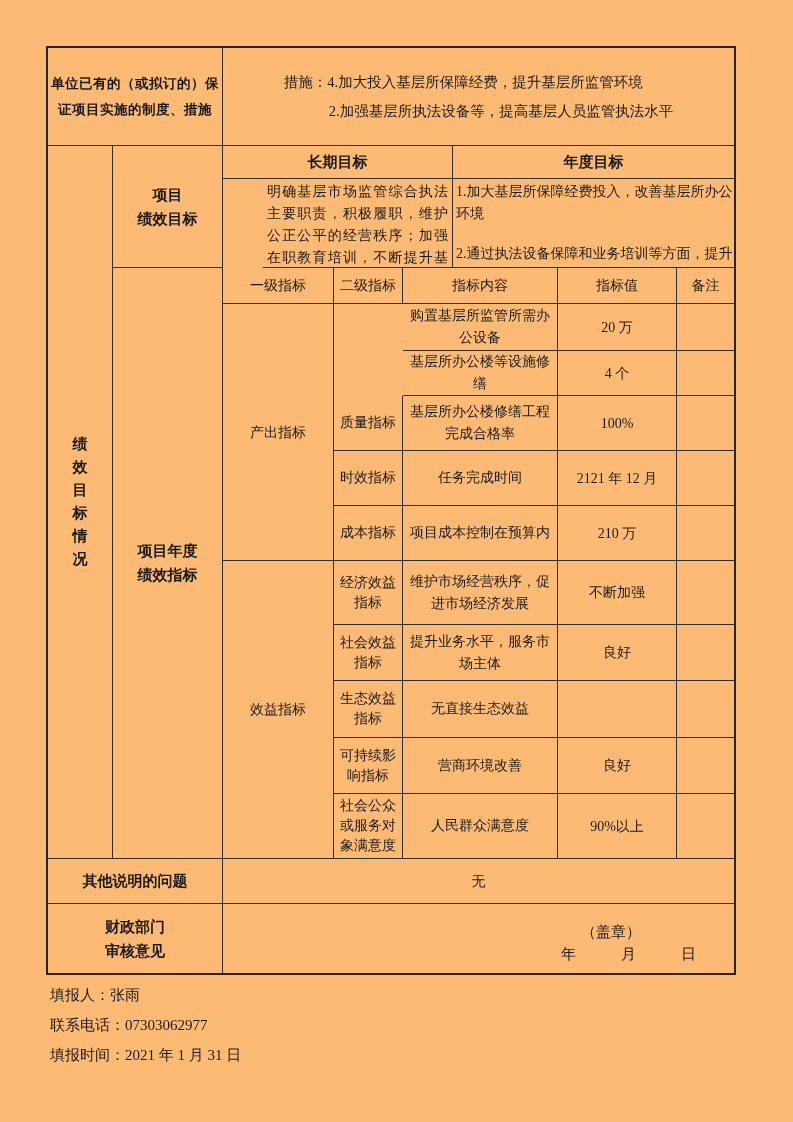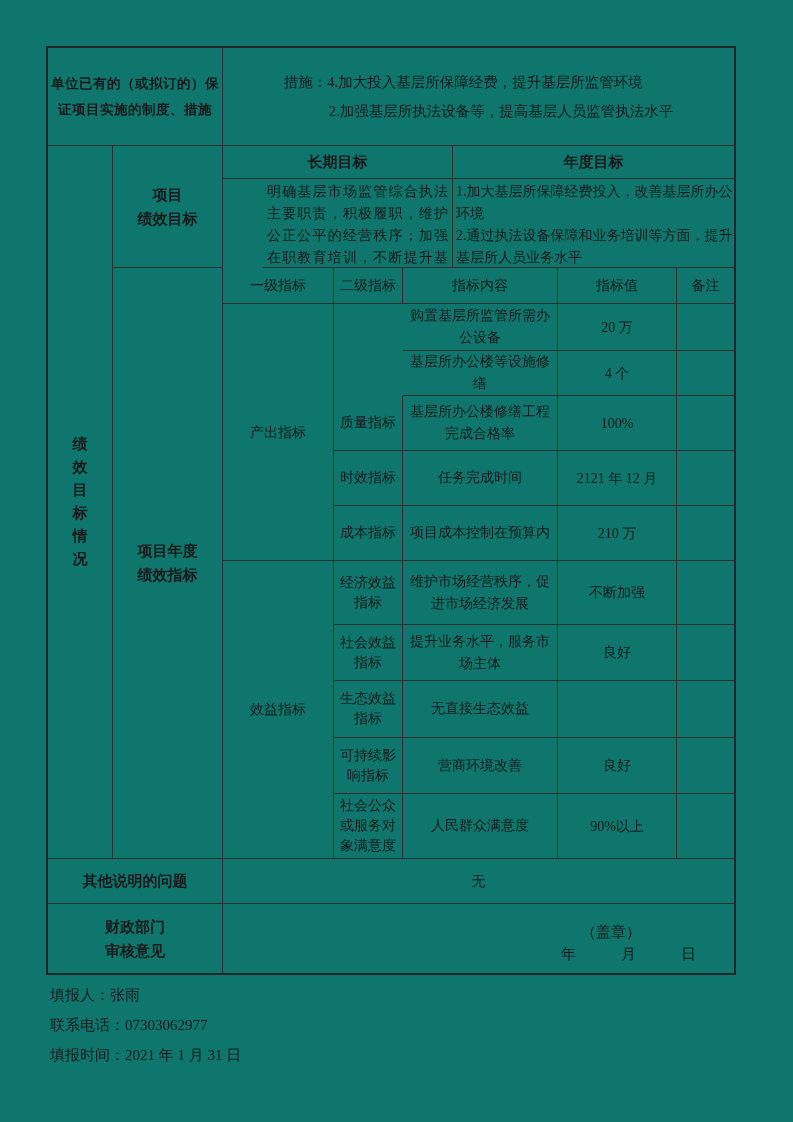--- a/index.html
+++ b/index.html
@@ -3,21 +3,21 @@
 <meta charset="utf-8">
 <style>
   html,body{margin:0;padding:0;}
   body{
     width:793px;height:1122px;position:relative;
     background:#ffffff;
     font-family:"Liberation Serif","DejaVu Serif",serif;
     color:#1a1a1a;
     -webkit-font-smoothing:antialiased;
   }
-  .sheet{position:absolute;left:0;top:0;width:793px;height:1122px;background:#0f766e;}
+  .sheet{position:absolute;left:0;top:0;width:793px;height:1122px;background:#fdba74;}
 
   
   .tbl{
     position:absolute;left:46px;top:46px;
     width:686px;height:925px;
     display:grid;
     grid-template-columns:65px 110px 111px 69px 50px 105px 119px 57px;
     grid-template-rows:98px 33px 89px 36px 47px 45px 55px 55px 55px 64px 56px 57px 56px 65px 45px 69px;
     border:2px solid #262626;
     box-sizing:content-box;
@@ -55,21 +55,21 @@
 
   
   .goal-text{
     justify-content:flex-start;align-items:stretch;
     text-align:justify;word-break:break-all;
     padding:2px 4px;line-height:22px;margin-left:40px;
   }
   .goal-annual{
     justify-content:flex-start;align-items:stretch;
     text-align:left;word-break:break-all;
-    padding:2px 1px 2px 3px;line-height:22px;
+    padding:2px 1px 2px 3px;line-height:22px;gap:18px;
   }
 
   
   .l2cell{padding:1px 4px;line-height:20px;word-break:break-all;}
   .ccell{padding:1px 2px;line-height:22px;word-break:break-all;}
 
   
   .finance-content{
     justify-content:flex-end;align-items:flex-end;
     padding:0 38px 8px 0;line-height:22px;font-size:15px;

